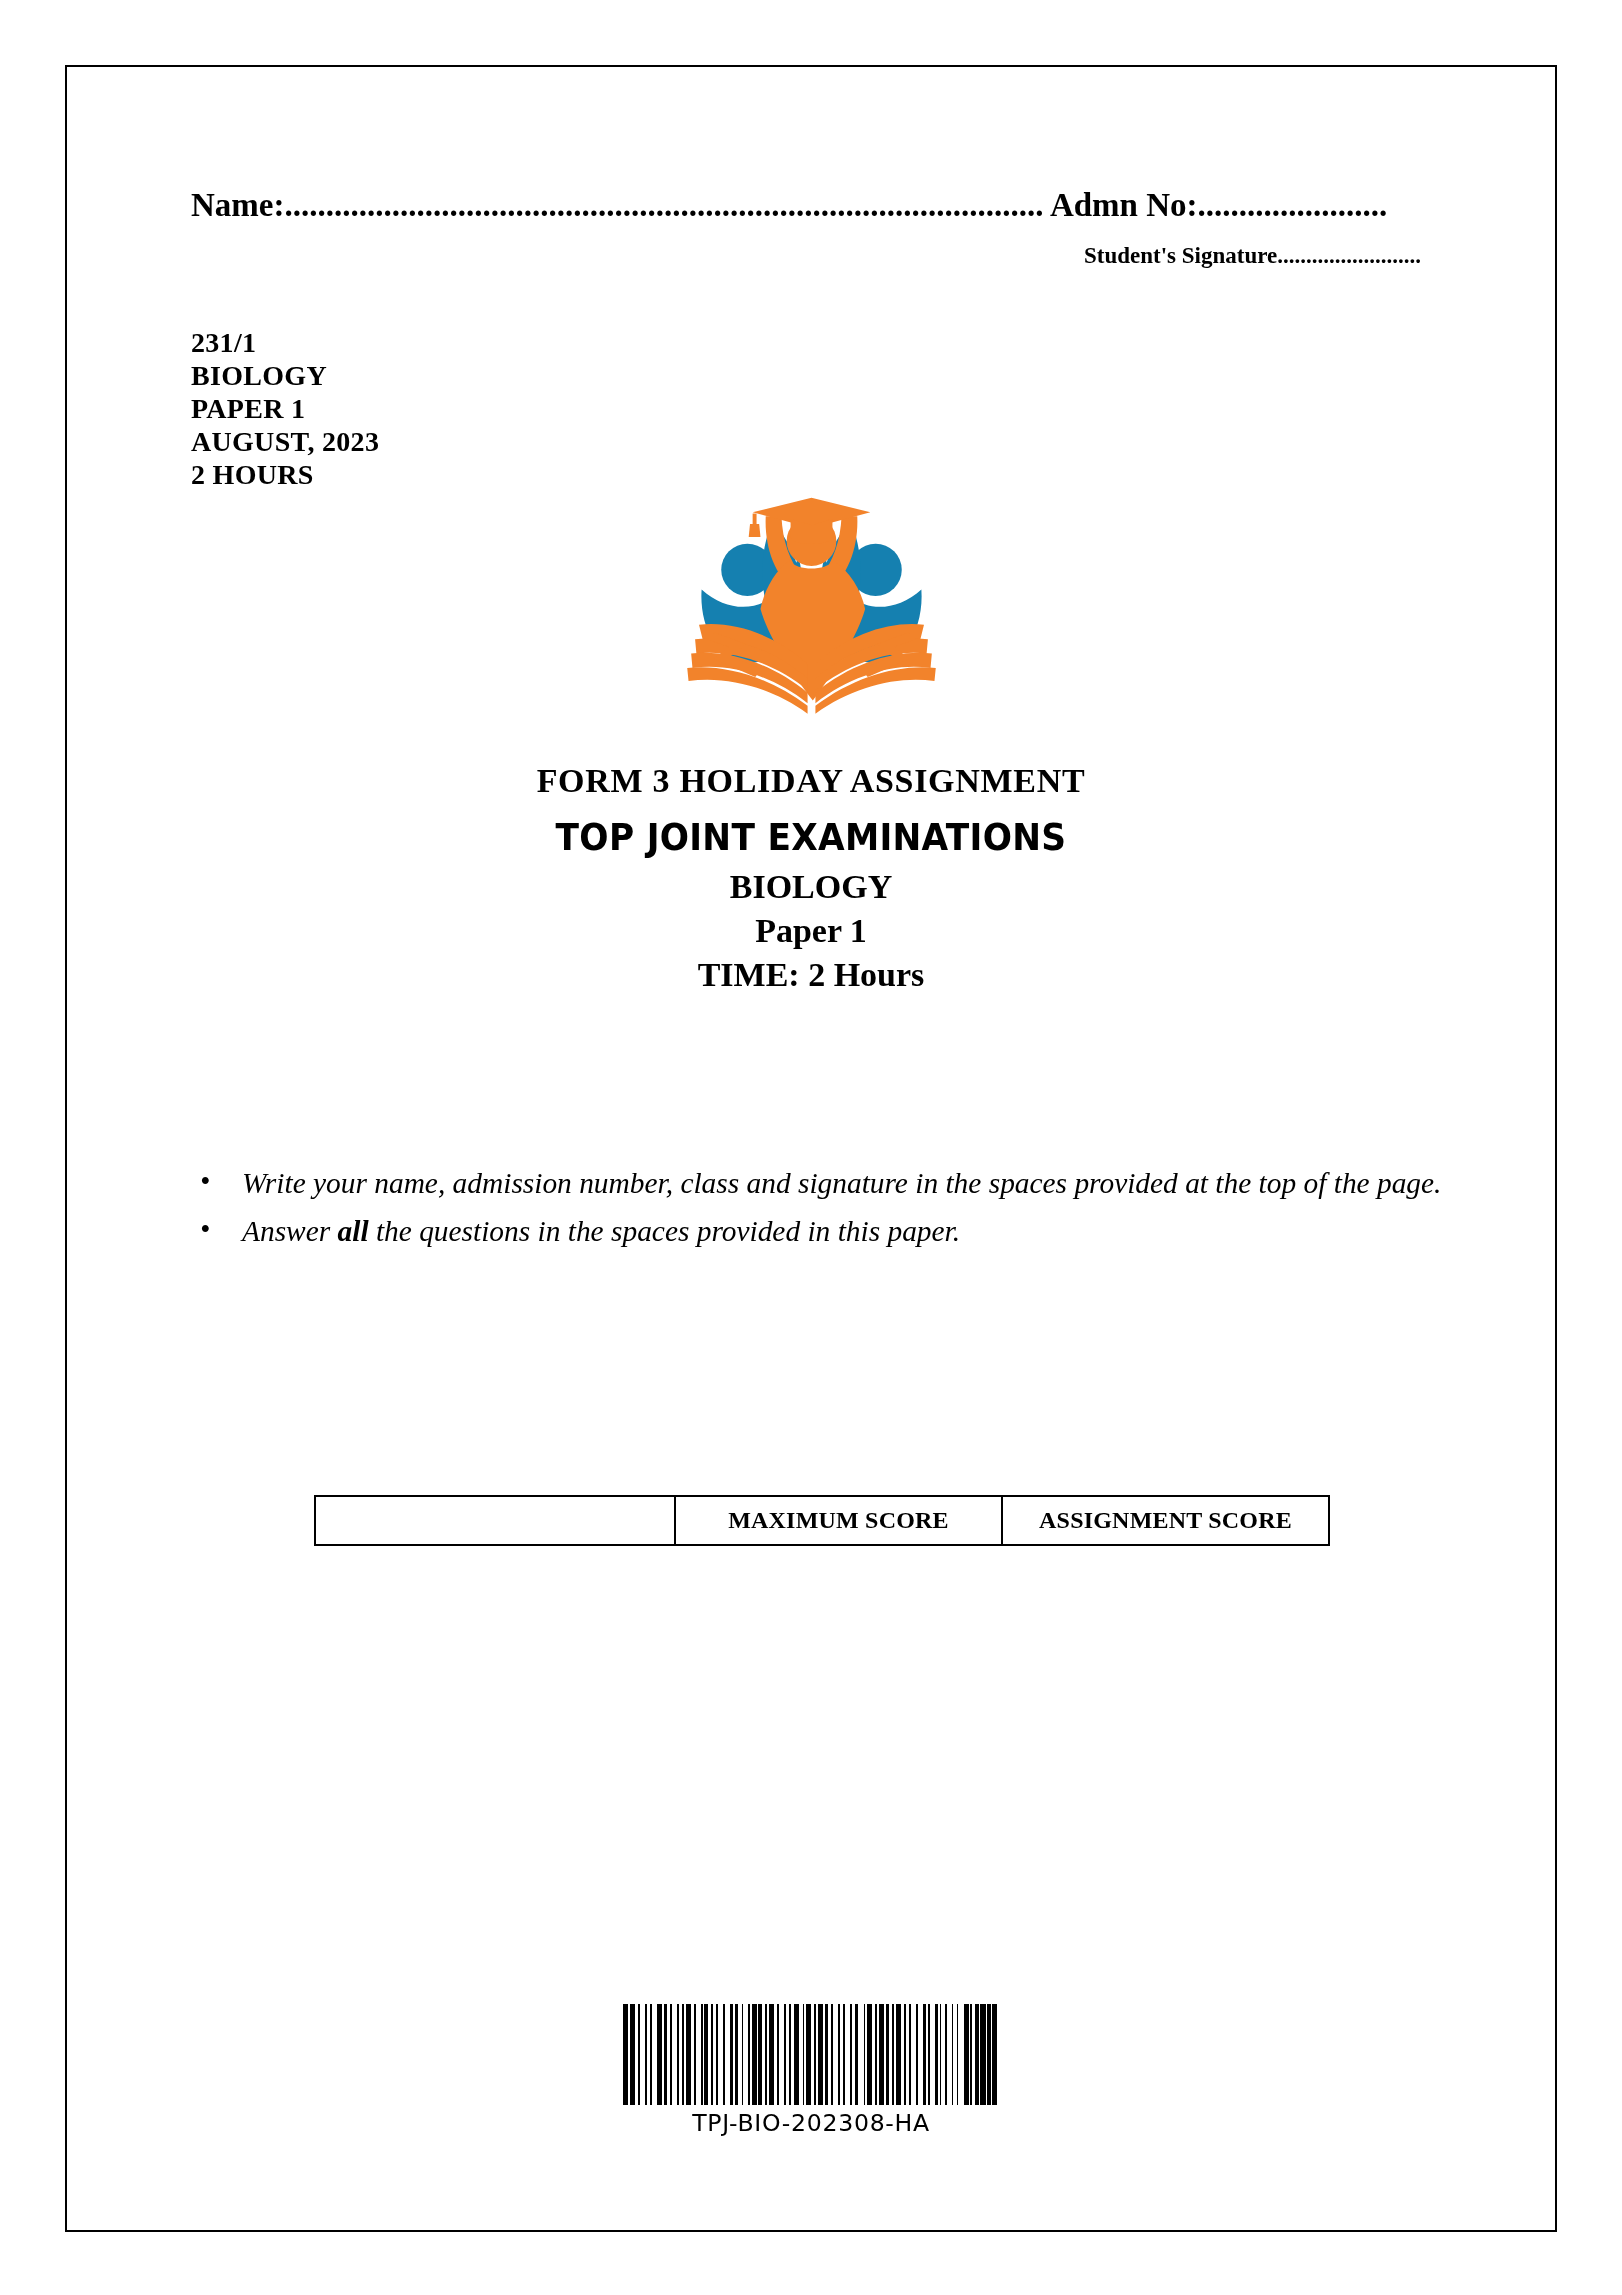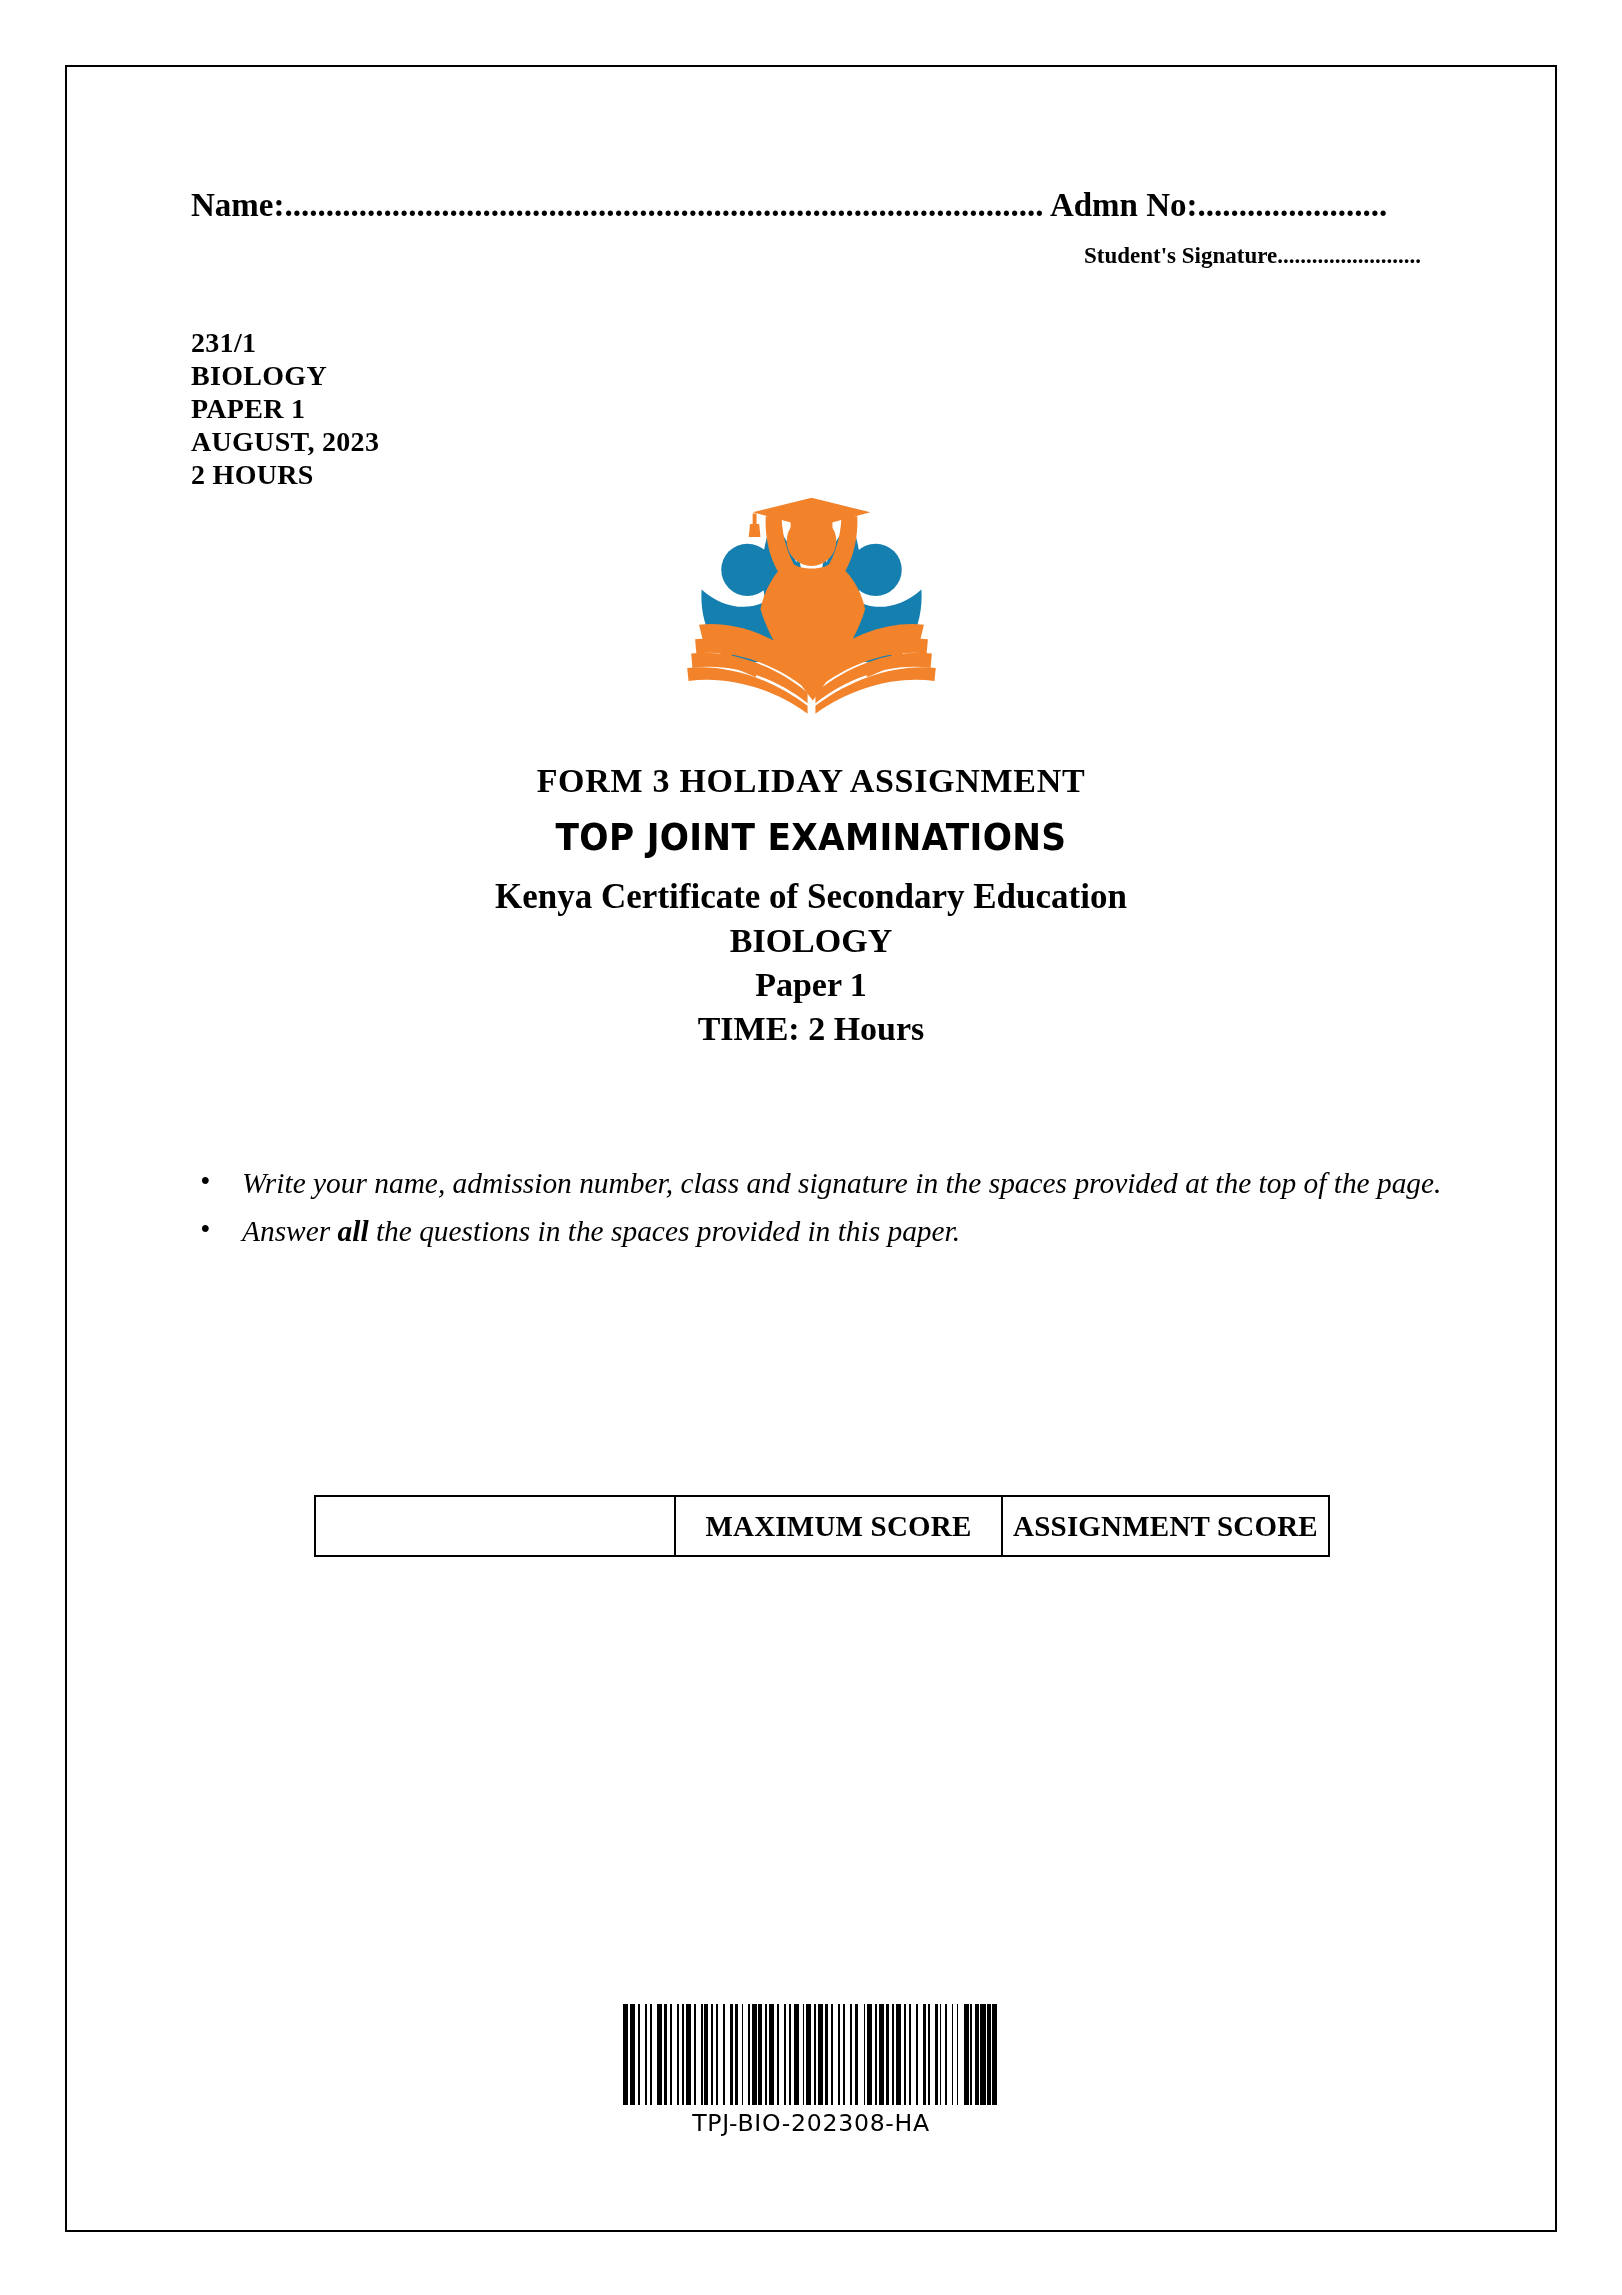--- a/index.html
+++ b/index.html
@@ -174,21 +174,21 @@
     border: 2px solid #000000;
     text-align: center;
     vertical-align: middle;
     font-weight: bold;
     padding: 0;
   }
   .col-q    { width: 360px; }
   .col-max  { width: 327px; }
   .col-cand { width: 327px; }
 
-  .row-head td { height: 60px; font-size: 29px; letter-spacing: 0.2px; margin-left: 40px; }
+  .row-head td { height: 49px; font-size: 24px; letter-spacing: 0.2px; margin-left: 40px; }
   .row-q td    { height: 49px; font-size: 29px; }
   .row-val td  { height: 93px; font-size: 41px; }
 
   .empty-cell { }
 
   
   .barcode-wrap {
     position: absolute;
     left: 0;
     right: 0;
@@ -293,21 +293,20 @@
           <path d="M26 276 C82 270 148 290 204 336 L204 352 C148 308 82 290 28 298 Z"></path>
           <path d="M20 298 C78 292 146 312 204 356 L204 368 C146 326 78 310 22 318 Z"></path>
           <path d="M62 244 L110 262 L86 280 L134 300 L124 312 L60 284 L84 266 L50 254 Z"></path>
         </g>
       </svg>
     </div>
 
     <div class="headings">
       <div class="h-assignment">FORM 3 HOLIDAY ASSIGNMENT</div>
       <div class="h-toptitle">TOP JOINT EXAMINATIONS</div>
-      <div class="h-kcse">Kenya Certificate of Secondary Education</div>
       <div class="h-sub">BIOLOGY</div>
       <div class="h-sub">Paper 1</div>
       <div class="h-sub">TIME: 2 Hours</div>
     </div>
 
     <div class="instructions">
       <ul class="instr-list">
         <li>
           <span class="bullet">•</span>
           <span>Write your name, admission number, class and signature in the spaces provided at the top of the page.</span>

